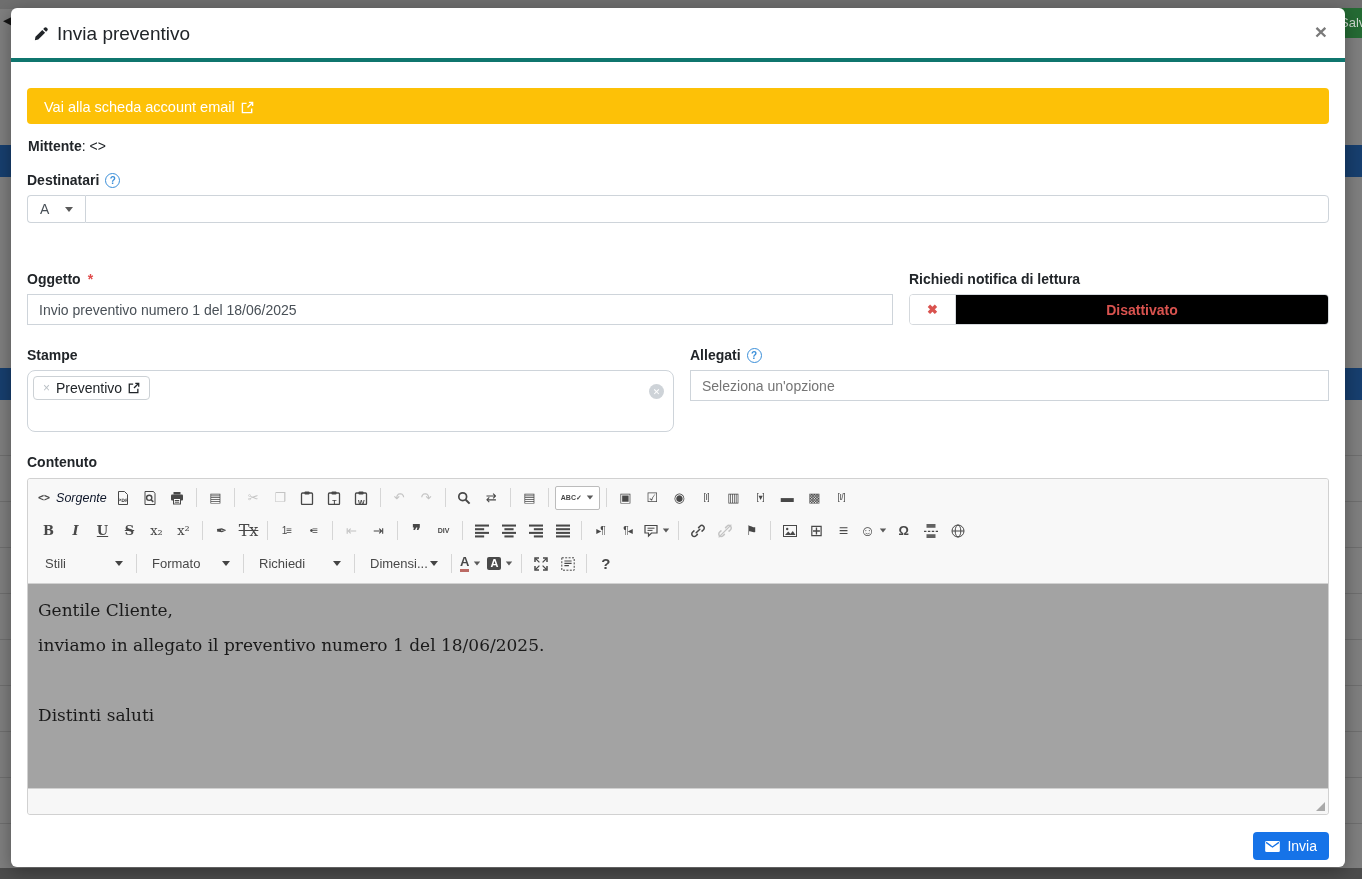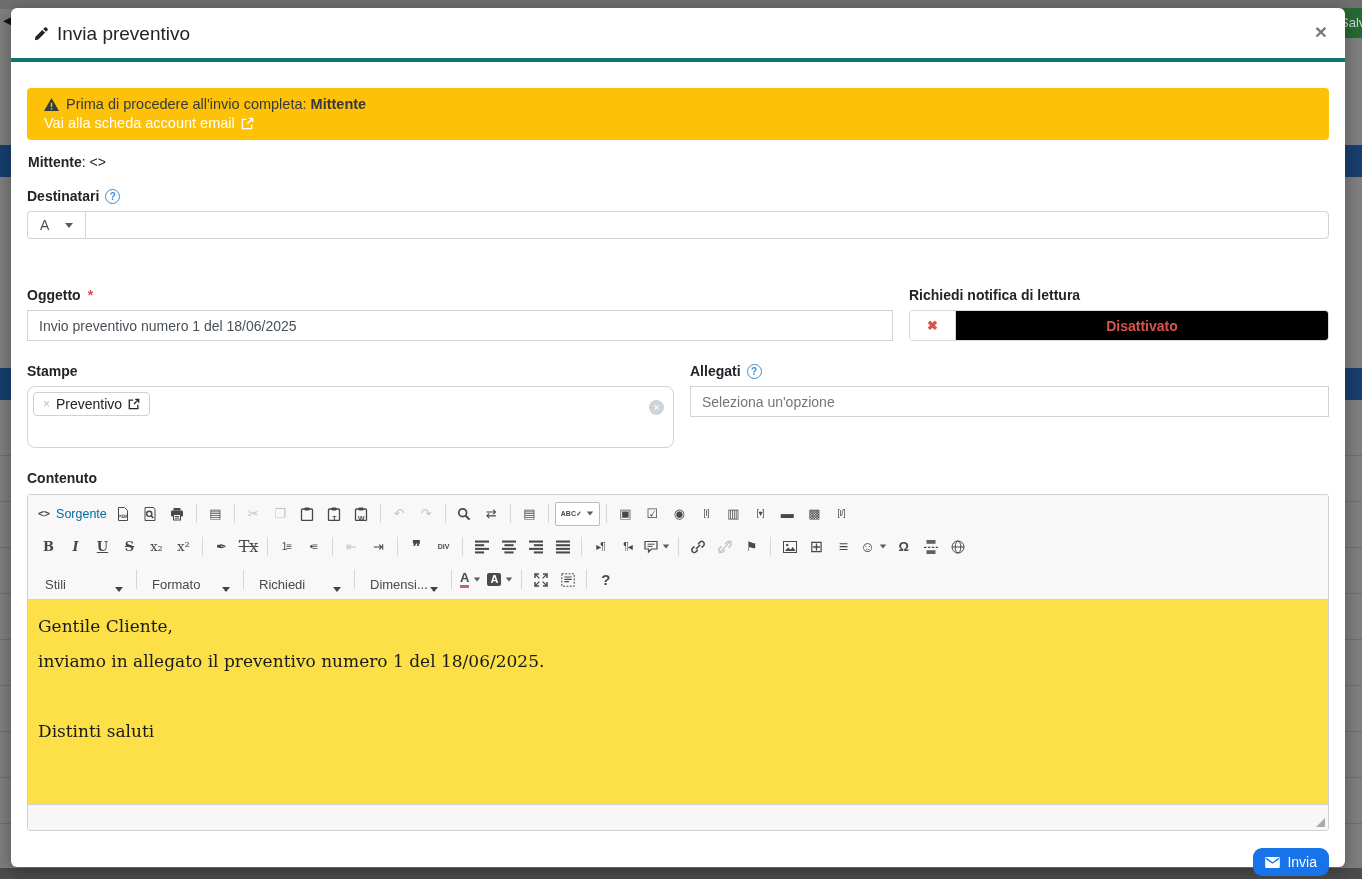--- a/index.html
+++ b/index.html
@@ -82,47 +82,47 @@
   .toolbar { background:#f8f8f8; border-bottom:1px solid #d1d1d1; padding:2px 0 3px; border-radius:3px 3px 0 0; }
   .tb-row { display:flex; align-items:center; padding:2px 7px; height:33px; }
   .tb-btn { display:inline-flex; align-items:center; justify-content:center; min-width:25px; height:24px;
             padding:0 2px; margin:0 1px; border-radius:2px; color:#484848; cursor:pointer; position:relative;
             text-decoration:none; }
   .tb-btn.disabled { color:#c4c4c4; cursor:default; }
   .tb-btn.framed { border:1px solid #bcbcbc; background:#fff; padding:0 5px; }
   .tb-sep { width:1px; height:19px; background:#d6d6d6; margin:0 5px; flex:0 0 auto; }
   .tb-ico { font-size:13px; line-height:1; display:inline-flex; align-items:center; justify-content:center; }
   .tb-ico.svg svg { width:14px; height:14px; display:block; }
-  .tb-label { margin-left:6px; font-size:12.5px; color:#0369a1; }
+  .tb-label { margin-left:6px; font-size:12.5px; color:#0f172a;font-style:italic; }
   .clip-l { position:absolute; bottom:4px; left:50%; transform:translateX(-50%); font-size:7px; font-weight:700; }
   .serif { font-family:"DejaVu Serif", serif; }
   .b { font-weight:700; } .i { font-style:italic; } .u { text-decoration:underline; } .s { text-decoration:line-through; }
   .rf { text-decoration:line-through; font-size:16px; }
   .mono { font-family:"DejaVu Sans Mono", monospace; font-weight:700; font-size:10px; }
   .tiny { font-size:8.5px; letter-spacing:-.5px; }
   .tiny2 { font-size:10px; letter-spacing:-1px; }
   .spell { font-size:7px; font-weight:700; }
   .f15 { font-size:15px; } .f16 { font-size:16px; }
   .tcol { border-bottom:3px solid #bb6a64; padding-bottom:1px; font-size:13px; }
   .bcol { background:#4a4a4a; color:#fff; border-radius:2px; padding:1px 3px; font-size:11px; }
-  .tb-combo { display:inline-flex; align-items:flex-end; justify-content:space-between; height:24px;
+  .tb-combo { display:inline-flex; align-items:center; justify-content:space-between; height:24px;
               padding:0 8px 0 10px; color:#484848; font-size:13px; cursor:pointer; }
   .tb-combo .caret-down { border-top-color:#444; }
   .tb-btn .caret-down { margin-left:4px; transform:scale(.8); }
 
-  .editor-content { height:204px; background:#fde047; padding:17px 10px 0 10px; font-family:"DejaVu Serif", serif;
+  .editor-content { height:204px; background:#a3a3a3; padding:17px 10px 0 10px; font-family:"DejaVu Serif", serif;
                     font-size:17px; color:#1a1a1a; overflow:hidden; }
   .editor-content p { margin:0 0 16px; line-height:1.1; min-height:19px; }
   .editor-bottom { height:26px; background:#f7f7f7; border-top:1px solid #d1d1d1; position:relative; border-radius:0 0 3px 3px; }
   .resize-handle { position:absolute; right:3px; bottom:3px; width:0; height:0;
                    border-left:9px solid transparent; border-bottom:9px solid #a9a9a9; cursor:se-resize; }
 
   .modal-footer { padding:17px 16px 14px; display:flex; justify-content:flex-end; }
   .btn-send { display:inline-flex; align-items:center; gap:7px; background:#1673e8; color:#fff; border:none;
-              border-radius:9px; padding:6px 12px; font-size:14px; font-family:inherit; cursor:pointer; }
+              border-radius:4px; padding:6px 12px; font-size:14px; font-family:inherit; cursor:pointer; }
   .btn-send svg { width:15px; height:11px; }
 </style>
 </head>
 <body>
 
 <div class="backdrop">
   <div class="bg-topbar"></div>
   <span class="bg-back">◀</span>
   <div class="bg-navy1"></div>
   <div class="bg-navy2"></div>
@@ -139,31 +139,20 @@
           <path d="M12.1.9a1.8 1.8 0 0 1 2.6 0l.4.4a1.8 1.8 0 0 1 0 2.6l-1.2 1.2-3-3zM9.9 3.1l3 3-7.3 7.3L2 14l.6-3.6z"></path>
         </svg>
       <span>Invia preventivo</span>
     </div>
     <span class="modal-close">×</span>
   </div>
 
   <div class="modal-body">
 
     <div class="warn-banner">
-      <div class="warn-line1">
-        <svg viewBox="0 0 16 14" fill="#343a40">
-            <path d="M8 0l8 14H0z"></path>
-            <rect x="7.2" y="5" width="1.6" height="4.6" fill="#fdc107"></rect>
-            <rect x="7.2" y="10.8" width="1.6" height="1.6" fill="#fdc107"></rect>
-          </svg>
-        <span>
-          <span>Prima di procedere all'invio completa:</span>
-          <b>Mittente</b>
-        </span>
-      </div>
       <div class="warn-line2">
         <a class="warn-link">
           <span>Vai alla scheda account email</span>
           <svg viewBox="0 0 14 14" fill="none" stroke="currentColor" stroke-width="1.5">
               <path d="M6 2.5H1.5v10h10V8"></path>
               <path d="M8.5 1.5h4v4"></path>
               <path d="M12.2 1.8L7 7"></path>
             </svg>
         </a>
       </div>

